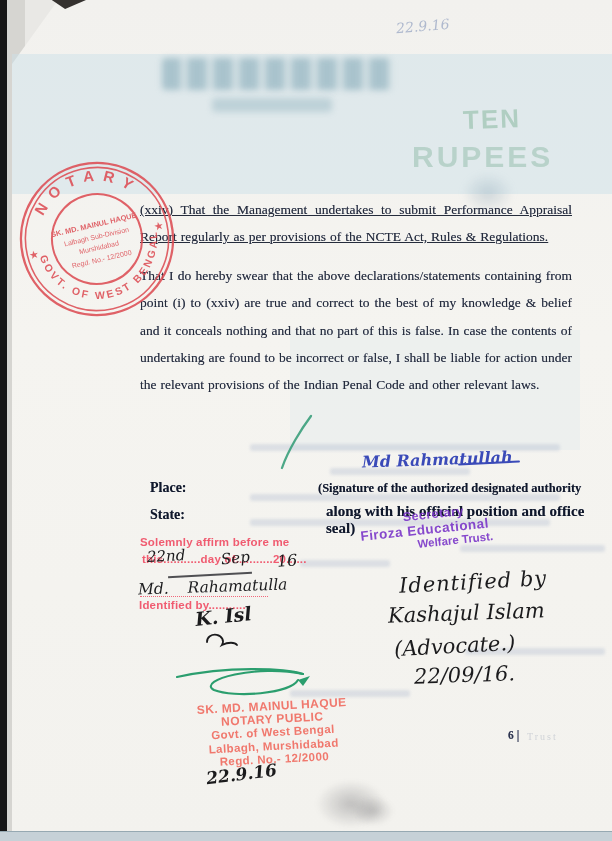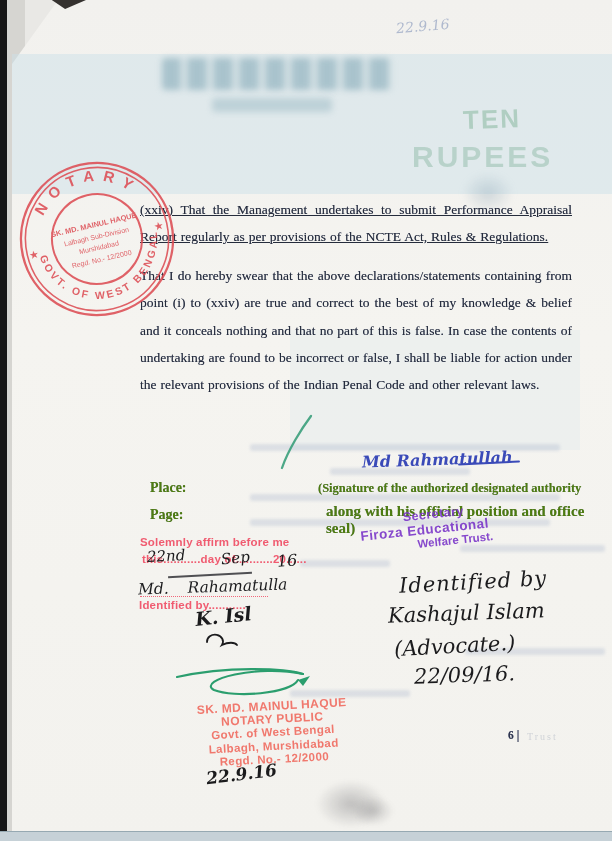--- a/index.html
+++ b/index.html
@@ -12,21 +12,21 @@
   .paper{left:12px;top:0;width:600px;height:841px;background:linear-gradient(180deg,#f2f1ee 0%,#f5f4f0 40%,#f3f2ee 100%);
          clip-path:polygon(0 64px,46px 0,100% 0,100% 100%,0 100%);}
   .corner-dark{left:48px;top:0;width:38px;height:9px;background:#35322f;clip-path:polygon(10% 0,100% 0,45% 100%);}
   .bottom-band{left:0;top:831px;width:612px;height:10px;background:#c6d1d7;border-top:1px solid #96a9b2;}
   .tint-band{left:12px;top:54px;width:600px;height:140px;background:rgba(203,223,233,.48);}
   .tint-soft{left:290px;top:330px;width:290px;height:120px;background:rgba(203,223,233,.18);}
   .wm-strip{filter:blur(3px);border-radius:4px;}
   .wm-text{font-family:"Liberation Sans",sans-serif;font-weight:bold;}
   .typed{font-size:13.5px;line-height:27.3px;color:#252c3c;text-align:justify;word-spacing:.6px;
          text-shadow:0 0 .4px rgba(50,60,100,.55);}
-  .bold-serif{font-weight:bold;color:#4d7c0f;text-shadow:0 0 .4px rgba(40,50,90,.5);}
+  .bold-serif{font-weight:bold;color:#0f172a;text-shadow:0 0 .4px rgba(40,50,90,.5);}
   .hand{font-family:"DejaVu Serif",serif;font-style:italic;color:#1b1b1d;}
   .stamp-sans{font-family:"Liberation Sans",sans-serif;}
   .affirm{font-size:11.5px;font-weight:bold;letter-spacing:.2px;opacity:.92;}
   .blockstamp{width:150px;text-align:center;font-weight:bold;line-height:13.2px;letter-spacing:.4px;opacity:.88;}
   .bleedbar{height:7px;background:rgba(150,168,198,.26);filter:blur(1.5px);border-radius:3px;}
   .smudge{border-radius:50%;filter:blur(2px);}
 </style>
 </head>
 <body>
 
@@ -84,21 +84,21 @@
   </svg>
 
   <svg class="abs" width="45" height="65" viewBox="0 0 45 65" style="left:274px;top:410px;">
     <path d="M8,58 C14,40 28,18 37,6" fill="none" stroke="#2f9a74" stroke-width="2.3" stroke-linecap="round" opacity=".85"></path>
   </svg>
 
   <div class="abs hand" style="left:362px;top:450px;font-size:16px;color:#3a4ab8;transform:rotate(-2deg);font-weight:bold;">Md Rahmatullah</div>
   <div class="abs" style="left:458px;top:462px;width:62px;height:2px;background:#3a4ab8;transform:rotate(-3deg);border-radius:2px;"></div>
 
   <div class="abs bold-serif" style="left:150px;top:480px;font-size:14px;">Place:</div>
-  <div class="abs bold-serif" style="left:150px;top:507px;font-size:14px;">Page:</div>
+  <div class="abs bold-serif" style="left:150px;top:507px;font-size:14px;">State:</div>
 
   <div class="abs bold-serif" style="left:318px;top:481px;font-size:12.5px;">(Signature of the authorized designated authority</div>
   <div class="abs bold-serif" style="left:326px;top:503px;font-size:15px;">along with his official position and office seal)</div>
 
   <div class="abs stamp-sans" style="left:360px;top:508px;color:#7b36c9;transform:rotate(-6deg);opacity:.9;">
     <div style="font-size:12.5px;font-weight:bold;margin-left:44px;letter-spacing:.5px;">Secretary</div>
     <div style="font-size:13.5px;font-weight:bold;letter-spacing:.5px;">Firoza Educational</div>
     <div style="font-size:11.5px;font-weight:bold;margin-left:56px;">Welfare Trust.</div>
   </div>
 

